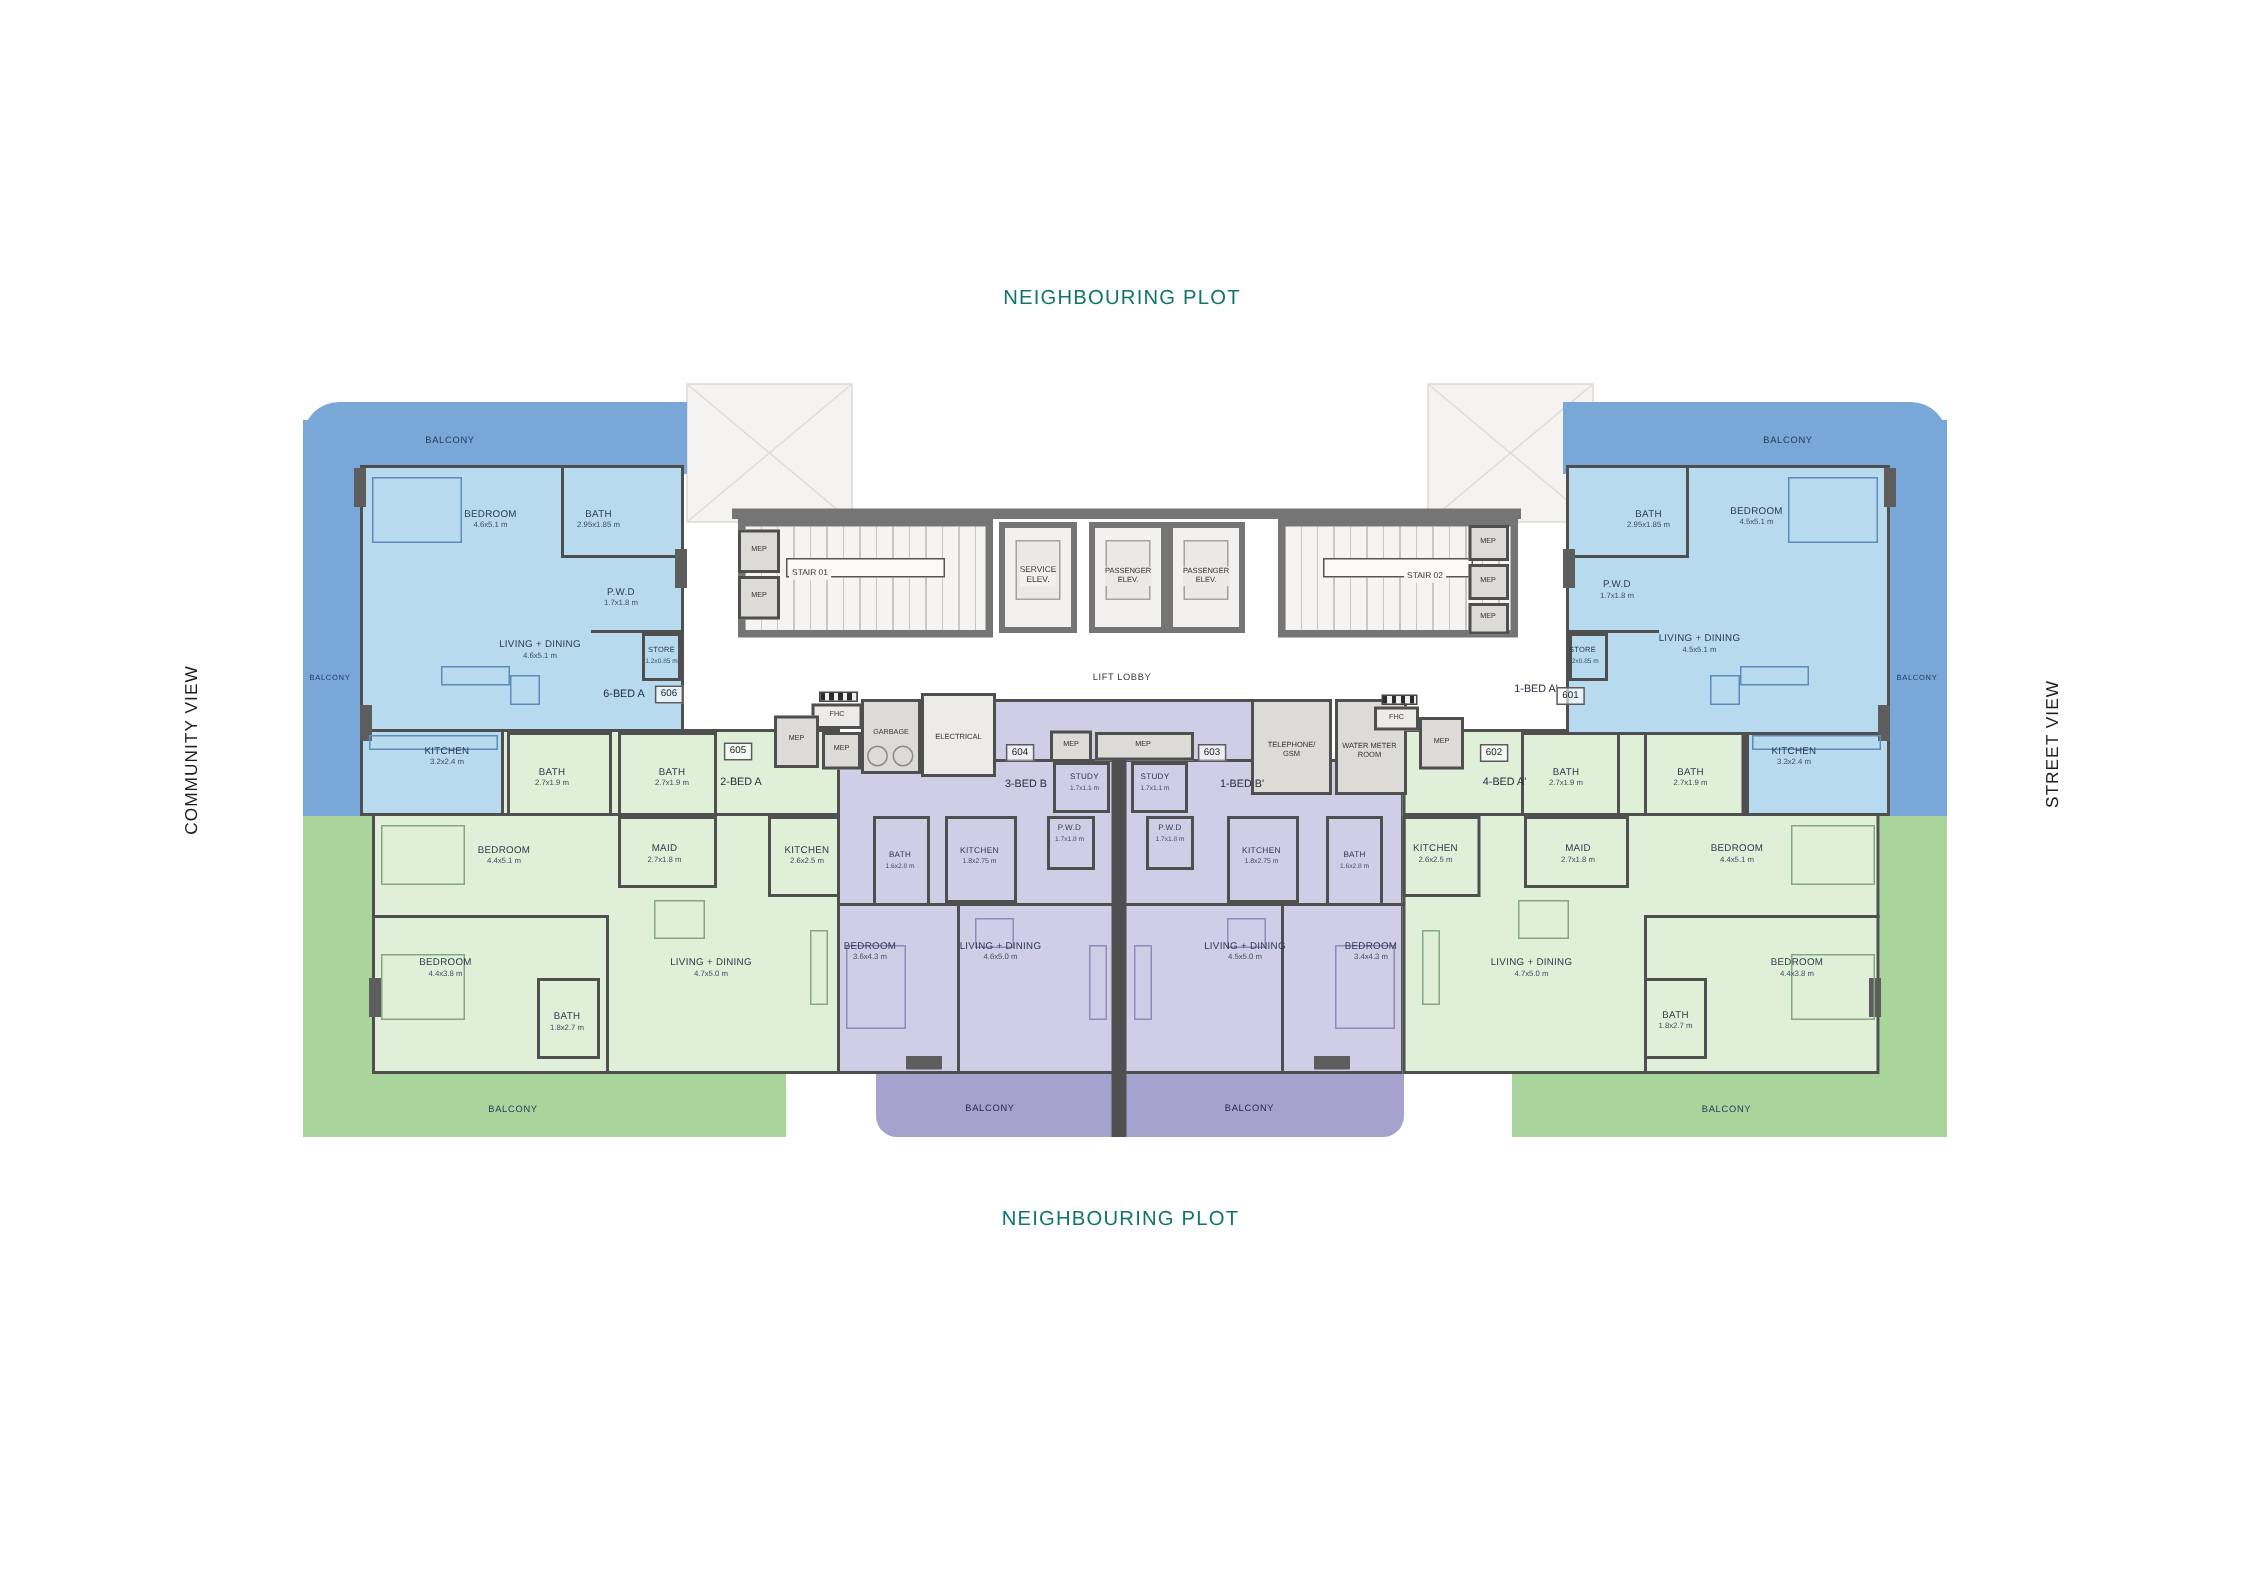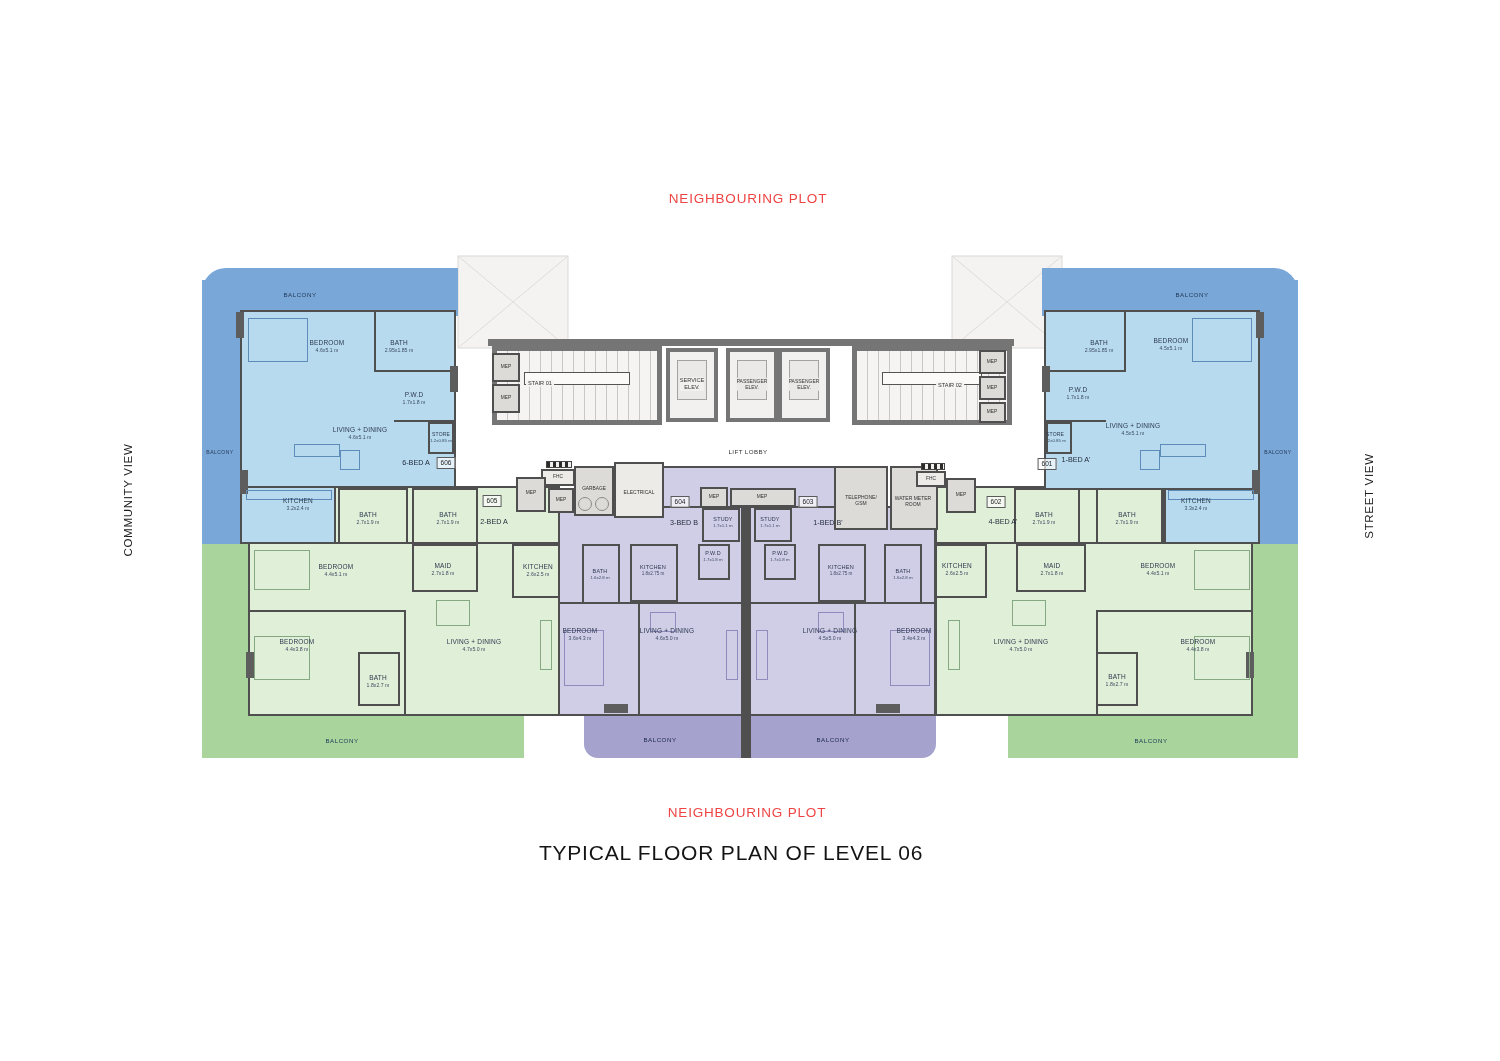--- a/index.html
+++ b/index.html
@@ -32,21 +32,21 @@
   .rl{position:absolute;transform:translate(-50%,-50%);text-align:center;line-height:1.3;white-space:nowrap;color:#2c3a4e}
   .rn{display:block;font-size:6.5px;letter-spacing:.2px}
   .rd{display:block;font-size:5.2px;color:#3e4d62}
   .core-lbl{position:absolute;transform:translate(-50%,-50%);text-align:center;line-height:1.25;
             font-size:5.6px;color:#333;white-space:pre-line}
   .tiny{font-size:4.8px}
   .chip{position:absolute;transform:translate(-50%,-50%);font-size:6.5px;color:#222;
         border:1px solid #5a5a5a;background:rgba(255,255,255,.65);padding:1px 3px;line-height:8px}
   .uname{position:absolute;transform:translate(-50%,-50%);font-size:7.2px;color:#1f2937;white-space:nowrap}
   .bal{position:absolute;transform:translate(-50%,-50%);font-size:6.2px;letter-spacing:.5px;color:#233a5a;white-space:nowrap}
-  .plot-lbl{position:absolute;transform:translate(-50%,-50%);font-size:13.5px;letter-spacing:.8px;color:#ef4444;white-space:nowrap}
+  .plot-lbl{position:absolute;transform:translate(-50%,-50%);font-size:13.5px;letter-spacing:.8px;color:#0f766e;white-space:nowrap}
   .title-lbl{position:absolute;transform:translate(-50%,-50%);font-size:21px;letter-spacing:.8px;color:#141414;white-space:nowrap}
   .vlabel{position:absolute;transform:translate(-50%,-50%) rotate(-90deg);font-size:11.5px;letter-spacing:.7px;color:#1c1c1c;white-space:nowrap}
 </style>
 </head>
 <body>
 
 <div id="canvas">
 
   <svg class="a" style="left:420px;top:246px;width:680px;height:110px" viewBox="0 0 680 110">
     <rect x="38" y="10" width="110" height="92" fill="#f4f3f1" stroke="#dbd9d5"></rect>
@@ -187,21 +187,20 @@
   <div class="a fg" style="left:948px;top:620px;width:12px;height:50px"></div>
   <div class="a fp" style="left:564px;top:630px;width:40px;height:56px"></div>
   <div class="a fp" style="left:726px;top:630px;width:12px;height:50px"></div>
   <div class="a fp" style="left:650px;top:612px;width:26px;height:20px"></div>
   <div class="a fp" style="left:890px;top:630px;width:40px;height:56px"></div>
   <div class="a fp" style="left:756px;top:630px;width:12px;height:50px"></div>
   <div class="a fp" style="left:818px;top:612px;width:26px;height:20px"></div>
 
   <div class="plot-lbl" style="left:748px;top:198px">NEIGHBOURING PLOT</div>
   <div class="plot-lbl" style="left:747px;top:812px">NEIGHBOURING PLOT</div>
-  <div class="title-lbl" style="left:731px;top:853px">TYPICAL FLOOR PLAN OF LEVEL 06</div>
   <div class="vlabel" style="left:128px;top:500px">COMMUNITY VIEW</div>
   <div class="vlabel" style="left:1369px;top:496px">STREET VIEW</div>
 
   <div class="bal" style="left:300px;top:294px">BALCONY</div>
   <div class="bal" style="left:220px;top:452px;font-size:5px">BALCONY</div>
   <div class="bal" style="left:342px;top:740px">BALCONY</div>
   <div class="bal" style="left:660px;top:739px;color:#1d2550">BALCONY</div>
   <div class="bal" style="left:833px;top:739px;color:#1d2550">BALCONY</div>
   <div class="bal" style="left:1151px;top:740px">BALCONY</div>
   <div class="bal" style="left:1192px;top:294px">BALCONY</div>
@@ -403,16 +402,16 @@
       <span class="rd" style="font-size:4.4px">1.2x0.85 m</span>
     </div>
   <div class="rl" style="left:1133px;top:430px">
     <span class="rn">LIVING + DINING</span>
       <span class="rd">4.5x5.1 m</span>
     </div>
   <div class="rl" style="left:1196px;top:505px">
     <span class="rn">KITCHEN</span>
       <span class="rd">3.3x2.4 m</span>
     </div>
-  <div class="uname" style="left:1076px;top:459px">1-BED A'</div>
+  <div class="uname" style="left:1024px;top:459px">1-BED A'</div>
   <div class="chip" style="left:1047px;top:464px">601</div>
 
 </div>
 
 </body></html>

